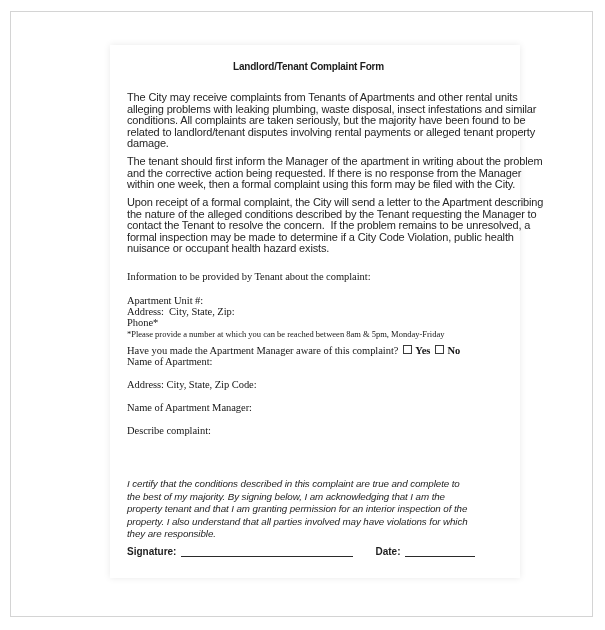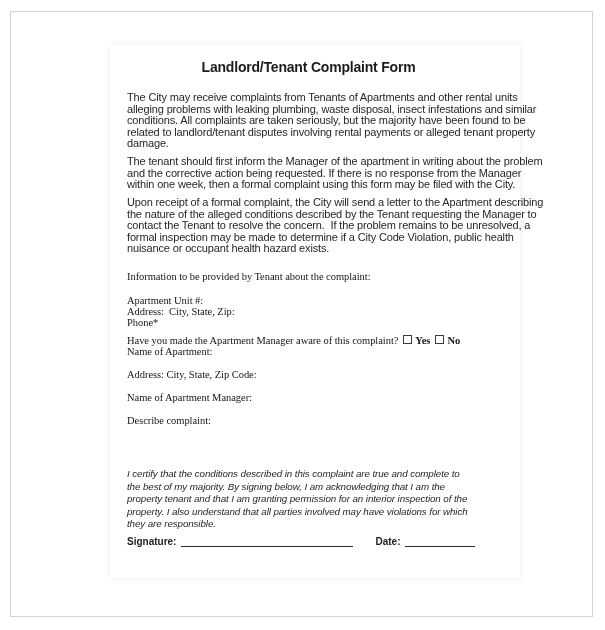--- a/index.html
+++ b/index.html
@@ -23,21 +23,21 @@
     width: 410px; height: 533px;
     background: #fff;
     box-shadow: 0 0 7px rgba(0,0,0,0.09);
     box-sizing: border-box;
     padding: 0 30px 0 17px;
     color: #242424;
   }
   .title {
     margin: 14px 0 0;
     text-align: center;
-    font-size: 14px;
+    font-size: 10px;
     font-weight: bold;
     letter-spacing: -0.2px;
     line-height: 16px;
     color: #1c1c1c;
   }
   .para {
     font-size: 11px;
     line-height: 11.5px;
     letter-spacing: -0.15px;
     color: #262626;
@@ -133,20 +133,21 @@
   </div>
 
   <div class="serif info-heading">Information to be provided by Tenant about the complaint:</div>
 
   <div class="serif tenant-fields">
     <div class="field-line">Apartment Unit #:</div>
     <div class="field-line">Address:  City, State, Zip:</div>
     <div class="field-line">Phone*</div>
   </div>
 
+  <div class="note">*Please provide a number at which you can be reached between 8am &amp; 5pm, Monday-Friday</div>
 
   <div class="serif question-row">
     <span>Have you made the Apartment Manager aware of this complaint?</span><span class="checkbox"></span><span class="bold">Yes</span><span class="checkbox"></span><span class="bold">No</span>
   </div>
 
   <div class="serif">
     <div class="serif-line">Name of Apartment:</div>
   </div>
 
   <div class="serif mt12">

